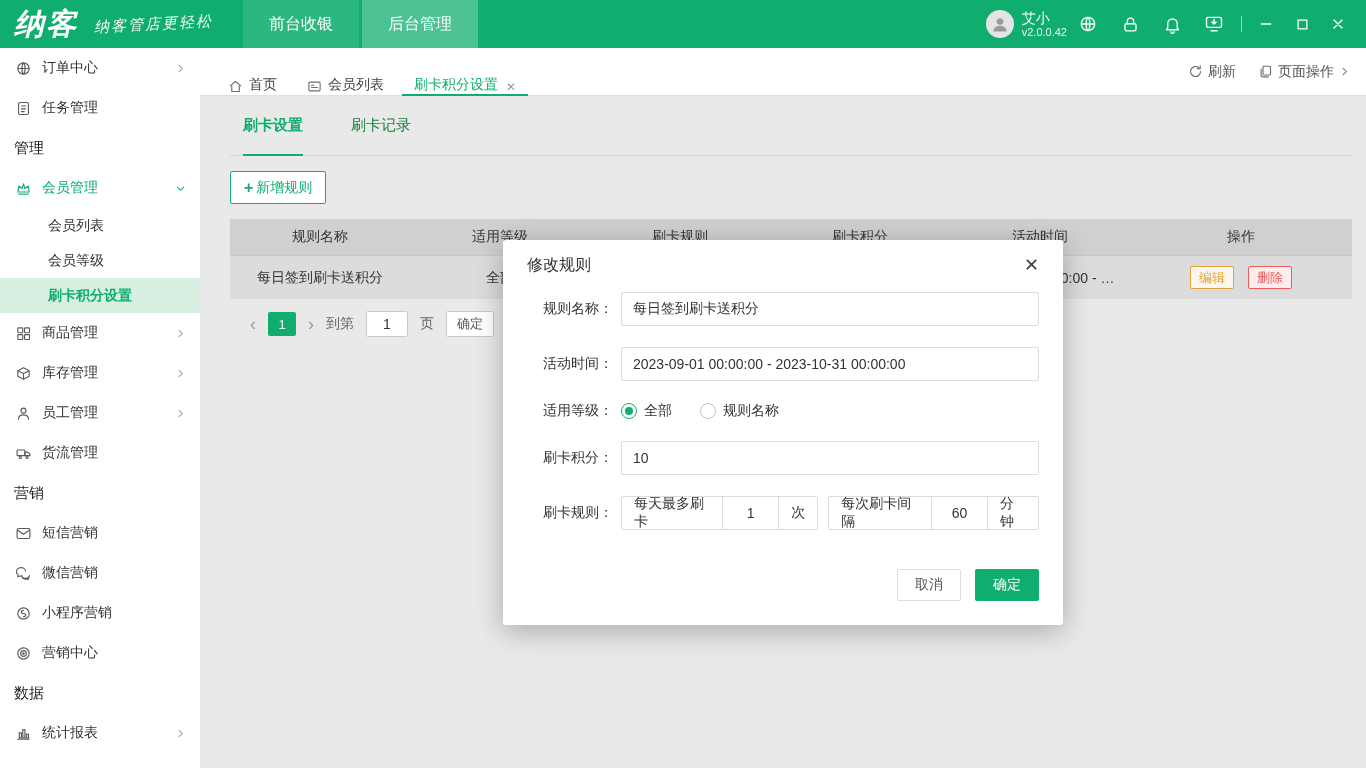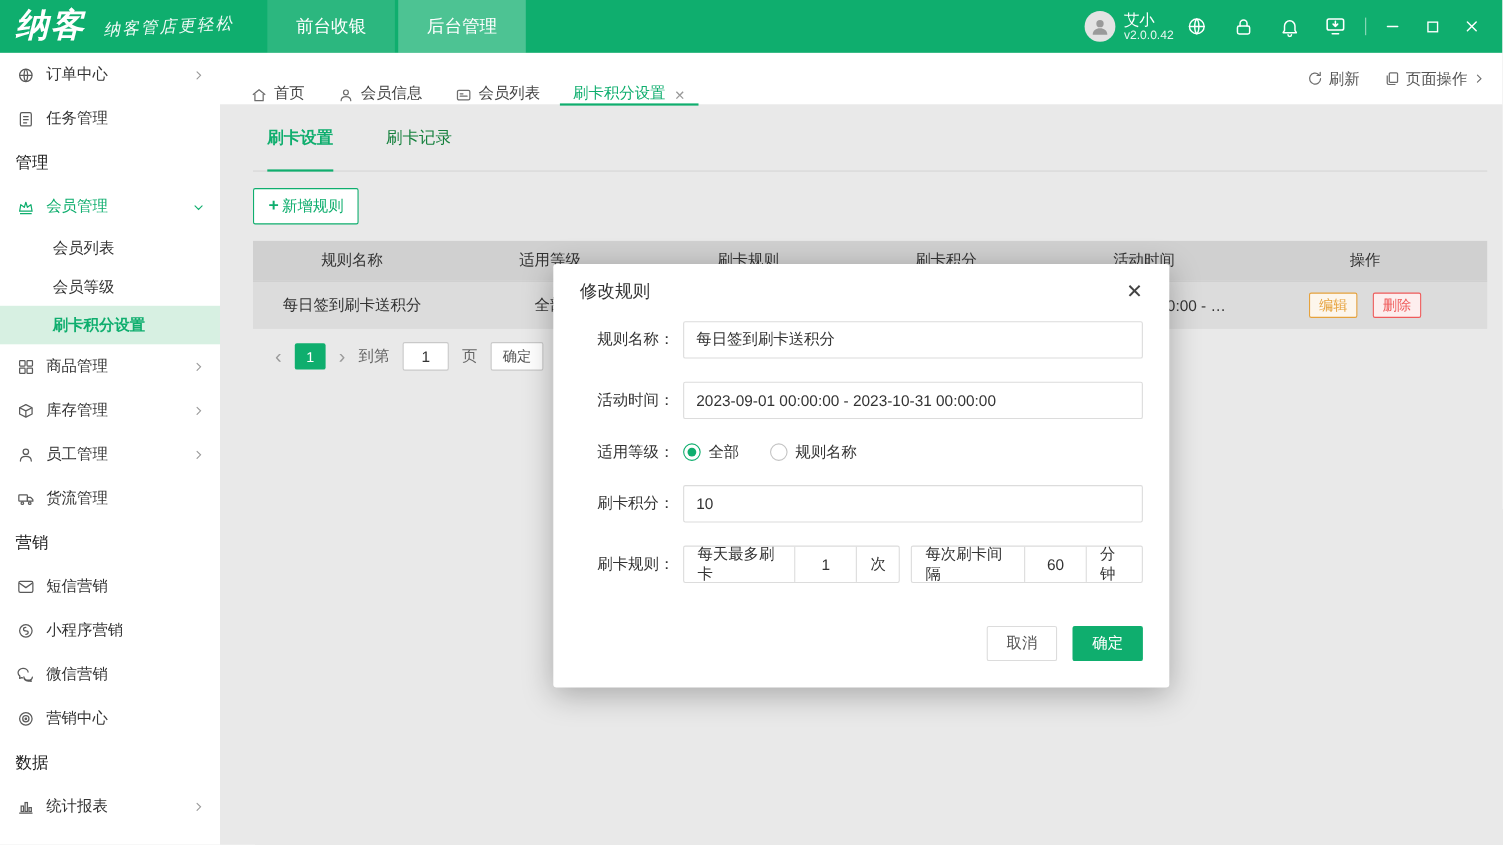--- a/index.html
+++ b/index.html
@@ -271,36 +271,36 @@
           <svg width="17" height="17" viewBox="0 0 24 24" fill="none" stroke="currentColor" stroke-width="1.6" stroke-linejoin="round">
             <rect x="3" y="5" width="18" height="14" rx="2"></rect>
             <path d="M3.5 7l8.5 6 8.5-6"></path>
           </svg>
         </span>
       <span class="lbl">短信营销</span>
     </div>
 
     <div class="side-item">
       <span class="sicon">
+          <svg width="17" height="17" viewBox="0 0 24 24" fill="none" stroke="currentColor" stroke-width="1.6" stroke-linejoin="round">
+            <path d="M15 9a6.5 5.5 0 0 0-13 .4c0 1.7.9 3.2 2.3 4.2L4 16.5l2.8-1a8 8 0 0 0 1.7.3"></path>
+            <path d="M9.5 14.5a5.5 4.8 0 0 0 10.9.4c0 1.4-.7 2.7-1.9 3.6l.3 2-2.3-.8a7 7 0 0 1-1.5.2c-3 0-5.5-2-5.5-5.4z"></path>
+          </svg>
+        </span>
+      <span class="lbl">微信营销</span>
+    </div>
+
+    <div class="side-item">
+      <span class="sicon">
           <svg width="17" height="17" viewBox="0 0 24 24" fill="none" stroke="currentColor" stroke-width="1.6" stroke-linecap="round">
             <circle cx="12" cy="12" r="8"></circle>
             <path d="M12 7.5c-1.8 0-3 1-3 2.3s1.4 2.2 3 2.2 3 .9 3 2.2-1.2 2.3-3 2.3"></path>
           </svg>
         </span>
       <span class="lbl">小程序营销</span>
-    </div>
-
-    <div class="side-item">
-      <span class="sicon">
-          <svg width="17" height="17" viewBox="0 0 24 24" fill="none" stroke="currentColor" stroke-width="1.6" stroke-linejoin="round">
-            <path d="M15 9a6.5 5.5 0 0 0-13 .4c0 1.7.9 3.2 2.3 4.2L4 16.5l2.8-1a8 8 0 0 0 1.7.3"></path>
-            <path d="M9.5 14.5a5.5 4.8 0 0 0 10.9.4c0 1.4-.7 2.7-1.9 3.6l.3 2-2.3-.8a7 7 0 0 1-1.5.2c-3 0-5.5-2-5.5-5.4z"></path>
-          </svg>
-        </span>
-      <span class="lbl">微信营销</span>
     </div>
 
     <div class="side-item">
       <span class="sicon">
           <svg width="17" height="17" viewBox="0 0 24 24" fill="none" stroke="currentColor" stroke-width="1.6">
             <circle cx="12" cy="12" r="8"></circle>
             <circle cx="12" cy="12" r="4"></circle>
             <circle cx="12" cy="12" r="1" fill="currentColor"></circle>
           </svg>
         </span>
@@ -330,29 +330,20 @@
 
   <div class="tabbar">
     <div class="tb-tab">
       <span class="ticon">
           <svg width="15" height="15" viewBox="0 0 24 24" fill="none" stroke="currentColor" stroke-width="1.8" stroke-linejoin="round">
             <path d="M3 11.5 12 4l9 7.5"></path>
             <path d="M6 10.5V20h12v-9.5"></path>
           </svg>
         </span>
       <span>首页</span>
-    </div>
-    <div class="tb-tab">
-      <span class="ticon">
-          <svg width="15" height="15" viewBox="0 0 24 24" fill="none" stroke="currentColor" stroke-width="1.8" stroke-linecap="round">
-            <circle cx="12" cy="8" r="3.5"></circle>
-            <path d="M5 20c0-4 3-6 7-6s7 2 7 6"></path>
-          </svg>
-        </span>
-      <span>会员信息</span>
     </div>
     <div class="tb-tab">
       <span class="ticon">
           <svg width="15" height="15" viewBox="0 0 24 24" fill="none" stroke="currentColor" stroke-width="1.8" stroke-linecap="round">
             <rect x="3" y="5" width="18" height="14" rx="2"></rect>
             <path d="M7 10h4M7 13.5h10"></path>
           </svg>
         </span>
       <span>会员列表</span>
     </div>

